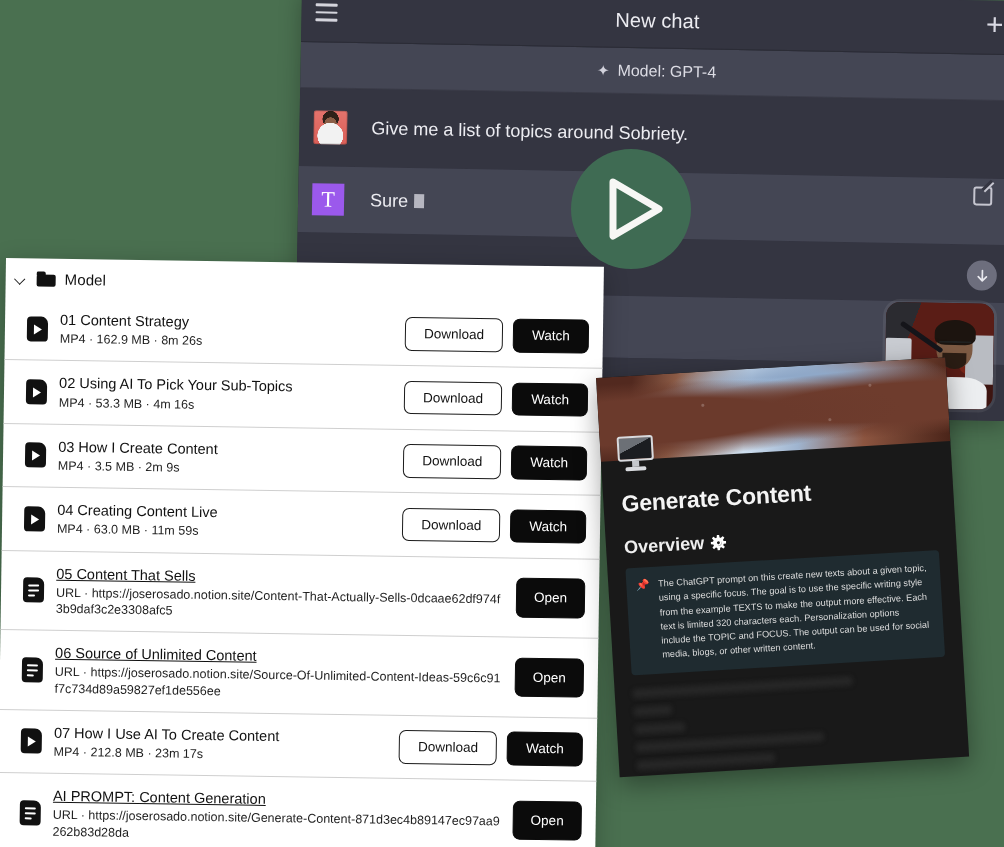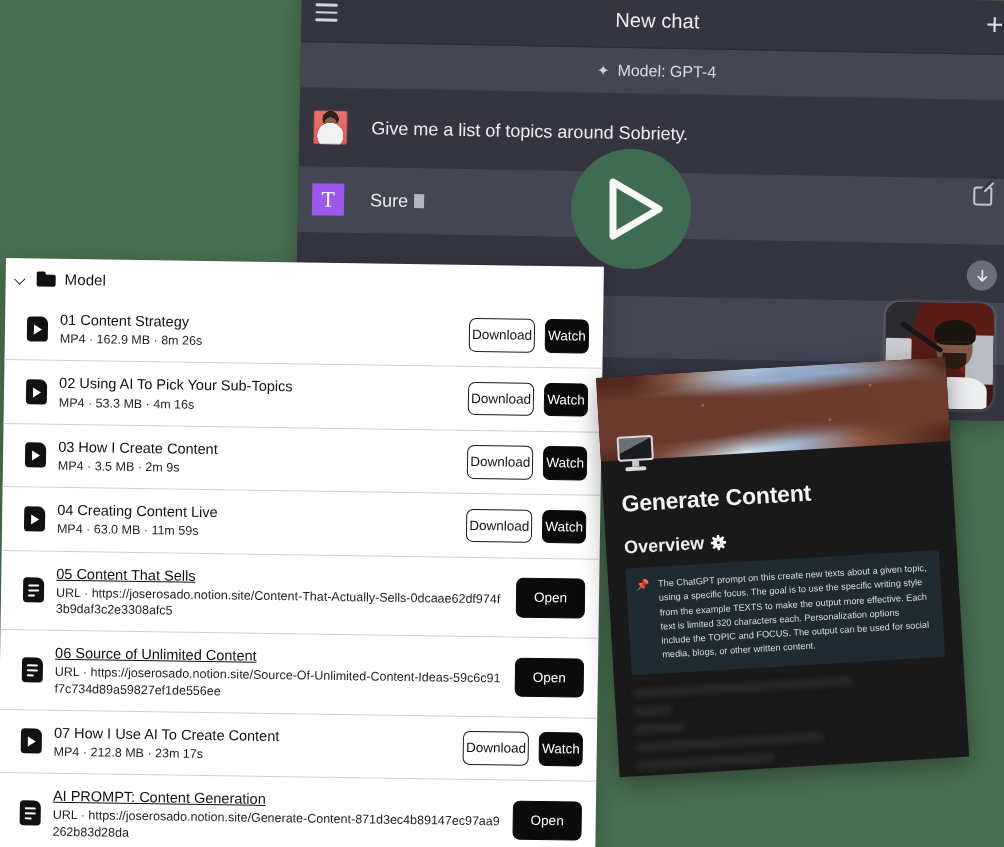--- a/index.html
+++ b/index.html
@@ -372,21 +372,21 @@
   .file-actions {
     display: flex;
     align-items: center;
     gap: 10px;
     flex: 0 0 auto;
   }
   .btn {
     font-family: "Liberation Sans", sans-serif;
     font-size: 13.5px;
     border-radius: 7px;
-    padding: 9px 2px;
+    padding: 9px 18px;
     cursor: pointer;
     white-space: nowrap;
     line-height: 1;
   }
   .btn-outline {
     background: #fff;
     color: #111;
     border: 1.4px solid #1b1b1b;
   }
   .btn-dark {

